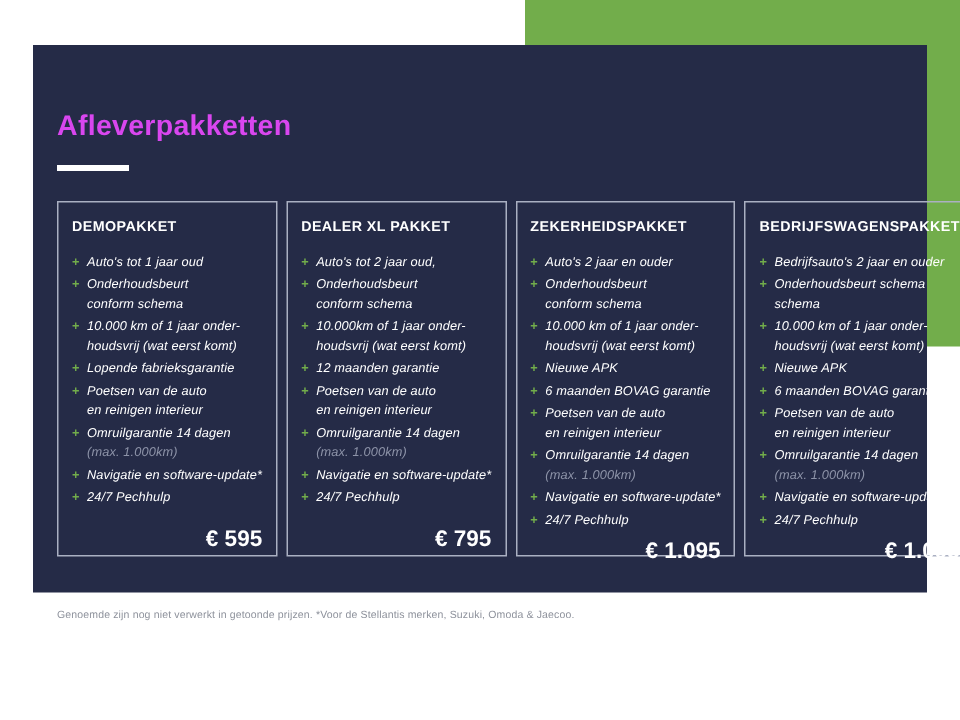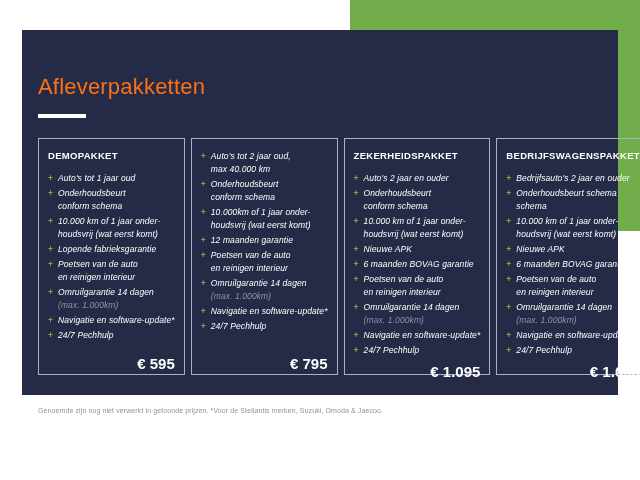--- a/index.html
+++ b/index.html
@@ -18,23 +18,23 @@
   }
   .panel {
     position: absolute;
     left: 22px; top: 30px;
     width: 596px; height: 365px;
     background: var(--panel-navy, #252b47);
     box-sizing: border-box;
     padding: 44px 16px 0 16px;
   }
   .page-title {
-    color: #f97316;
-    font-size: 22px;
-    font-weight: normal;
+    color: #d946ef;
+    font-size: 19px;
+    font-weight: bold;
     letter-spacing: 0.2px;
   }
   .title-underline {
     width: 48px; height: 4px;
     background: #ffffff;
     margin-top: 14px;
   }
   .cards-row {
     display: flex;
     gap: 6px;
@@ -162,29 +162,26 @@
           <div class="item">
             <div class="line">
               <span class="bullet">+</span>
               <span class="line-text">24/7 Pechhulp</span>
             </div>
           </div>
         </div>
         <div class="card-price">€ 595</div>
       </div>
       <div class="card">
+        <div class="card-title">DEALER XL PAKKET</div>
         <div class="card-items">
           <div class="item">
             <div class="line">
               <span class="bullet">+</span>
               <span class="line-text">Auto's tot 2 jaar oud,</span>
-            </div>
-            <div class="line">
-              <span class="indent"></span>
-              <span class="line-text">max 40.000 km</span>
             </div>
           </div>
           <div class="item">
             <div class="line">
               <span class="bullet">+</span>
               <span class="line-text">Onderhoudsbeurt</span>
             </div>
             <div class="line">
               <span class="indent"></span>
               <span class="line-text">conform schema</span>

